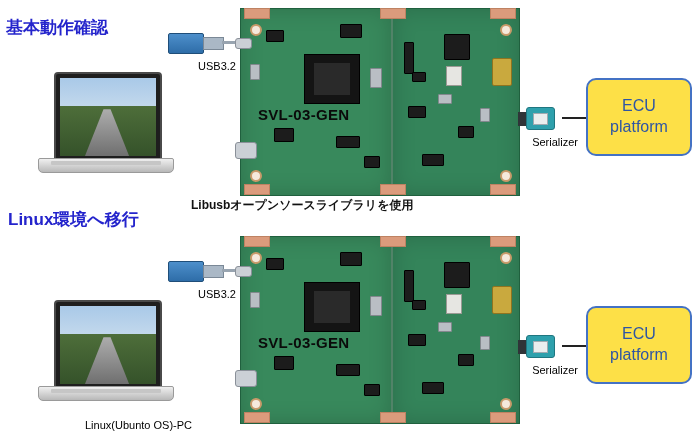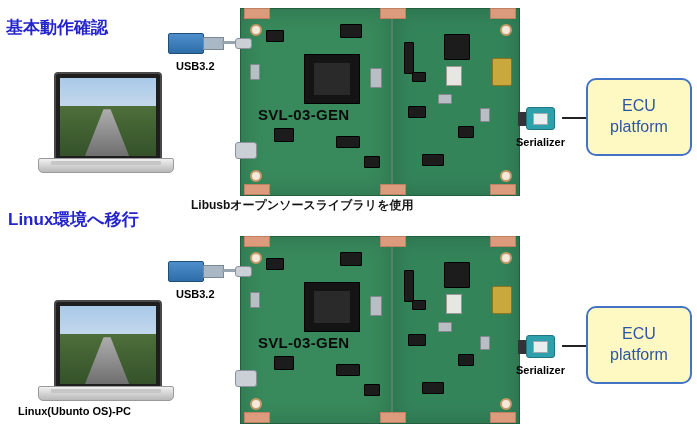--- a/index.html
+++ b/index.html
@@ -1,20 +1,20 @@
 <!DOCTYPE html>
 <html><head>
 <meta charset="utf-8">
 <style>
   html,body{margin:0;padding:0;background:#fff;}
   .canvas{position:relative;width:697px;height:435px;background:#fff;overflow:hidden;
           font-family:"Liberation Sans",sans-serif;}
   .heading{position:absolute;font-size:17px;font-weight:bold;color:#2424CC;white-space:nowrap;}
   .note{position:absolute;font-size:12px;font-weight:bold;color:#111;white-space:nowrap;}
-  .caption{position:absolute;font-size:11px;font-weight:bold;color:#000;text-align:left;}
+  .caption{position:absolute;font-size:11px;font-weight:normal;color:#000;text-align:right;}
   .section{position:absolute;left:0;top:0;width:697px;height:228px;}
   .s1{top:228px;}
 
   
   .laptop{position:absolute;left:38px;top:72px;width:134px;height:104px;}
   .lap-screen{position:absolute;left:16px;top:0;width:104px;height:86px;background:#1E1E1E;
               border:2px solid #4A4A4A;border-radius:4px;}
   .lap-display{position:absolute;left:4px;top:4px;right:4px;bottom:4px;overflow:hidden;
                background:linear-gradient(180deg,#A9C9E8 0%,#C2D8EC 36%,#4E6E3A 36%,#35522A 100%);}
   .road{position:absolute;left:26%;bottom:0;width:46%;height:60%;
@@ -54,21 +54,21 @@
 
   
   .ser{position:absolute;left:518px;top:104px;width:46px;height:28px;}
   .ser-tail{position:absolute;left:0;top:8px;width:9px;height:14px;background:#2F3438;}
   .ser-body{position:absolute;left:8px;top:3px;width:27px;height:21px;background:#2EA0AC;
             border:1px solid #1F7680;border-radius:3px;}
   .ser-tip{position:absolute;left:15px;top:9px;width:13px;height:10px;background:#EAEEEE;border:1px solid #9FAAB0;}
 
   .link-line{position:absolute;left:562px;top:117px;width:24px;height:2px;background:#222;}
 
-  .ecu-box{position:absolute;left:586px;top:78px;width:106px;height:78px;background:#fef9c3;
+  .ecu-box{position:absolute;left:586px;top:78px;width:106px;height:78px;background:#fde047;
            border:2px solid #4472C4;border-radius:10px;display:flex;align-items:center;
            justify-content:center;text-align:center;color:#2E55A4;font-size:16px;line-height:1.3;
            box-sizing:border-box;padding:4px 14px;}
 </style>
 </head>
 <body>
 
 <div class="canvas">
 
   <div class="heading" style="left:8px;top:208px;">Linux環境へ移行</div>
@@ -154,21 +154,21 @@
     <div class="laptop">
       <div class="lap-screen">
         <div class="lap-display">
           <div class="road"></div>
         </div>
       </div>
       <div class="lap-base">
         <div class="lap-kb"></div>
       </div>
     </div>
-    <div class="caption" style="left:18px;top:177px;width:174px;">Linux(Ubunto OS)-PC</div>
+    <div class="caption" style="left:18px;top:191px;width:174px;">Linux(Ubunto OS)-PC</div>
 
     <div class="usb">
       <div class="usb-body"></div>
       <div class="usb-tip"></div>
       <div class="usb-cable"></div>
     </div>
     <div class="caption" style="left:176px;top:60px;width:60px;">USB3.2</div>
 
     <div class="board">
       <div class="pcb pcb-l"></div>

